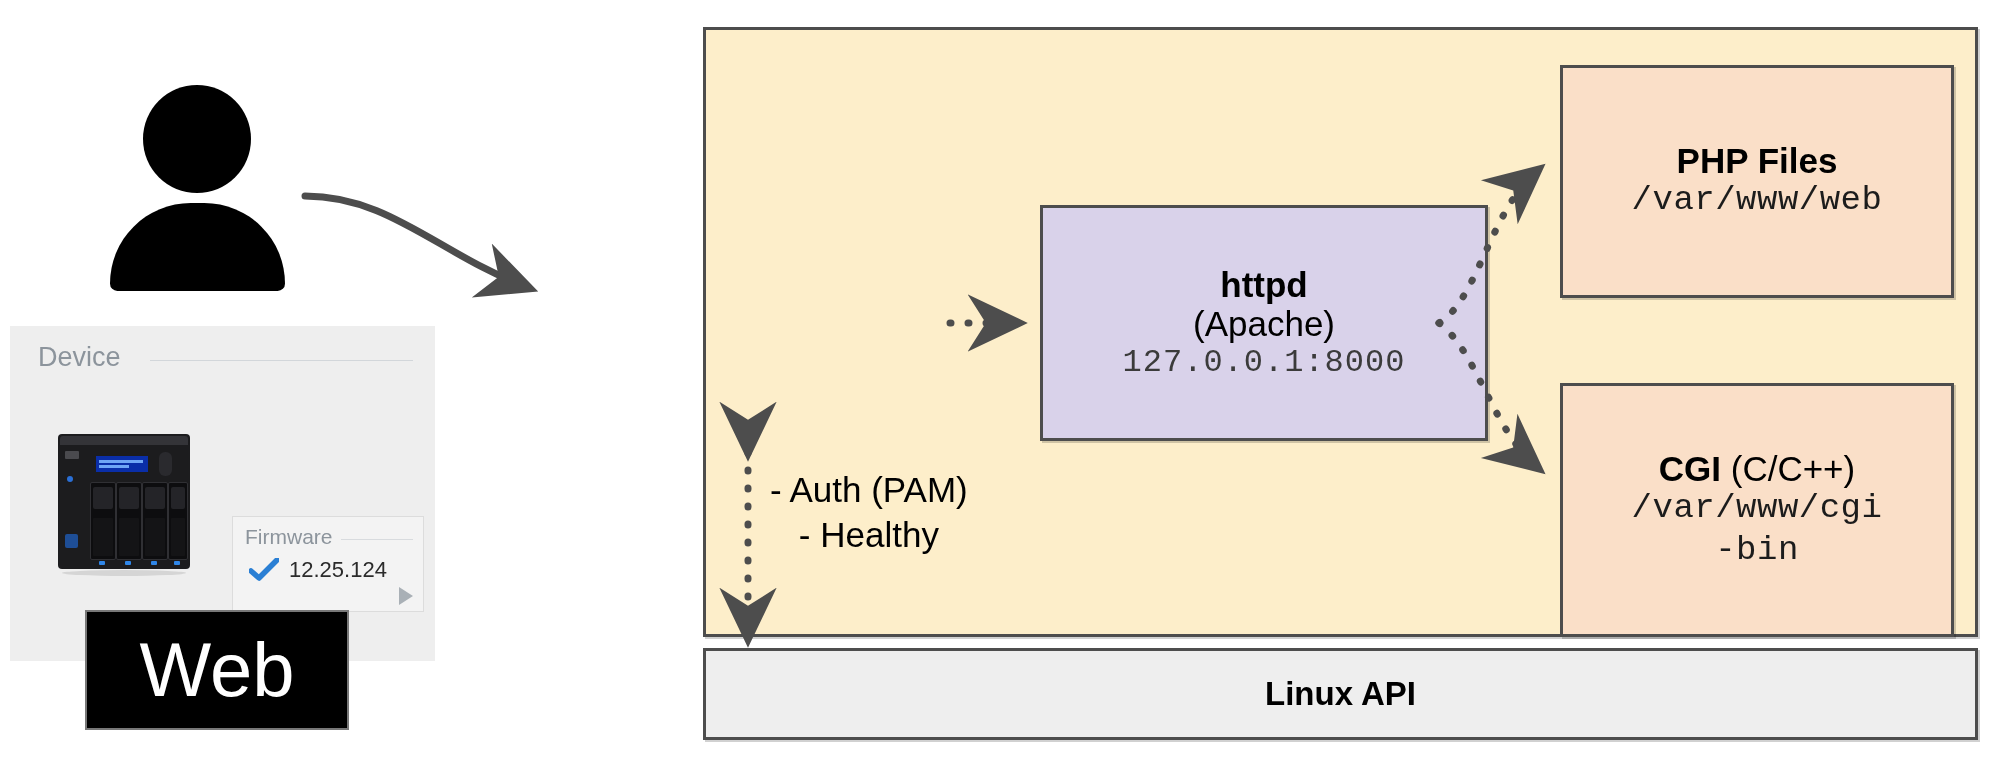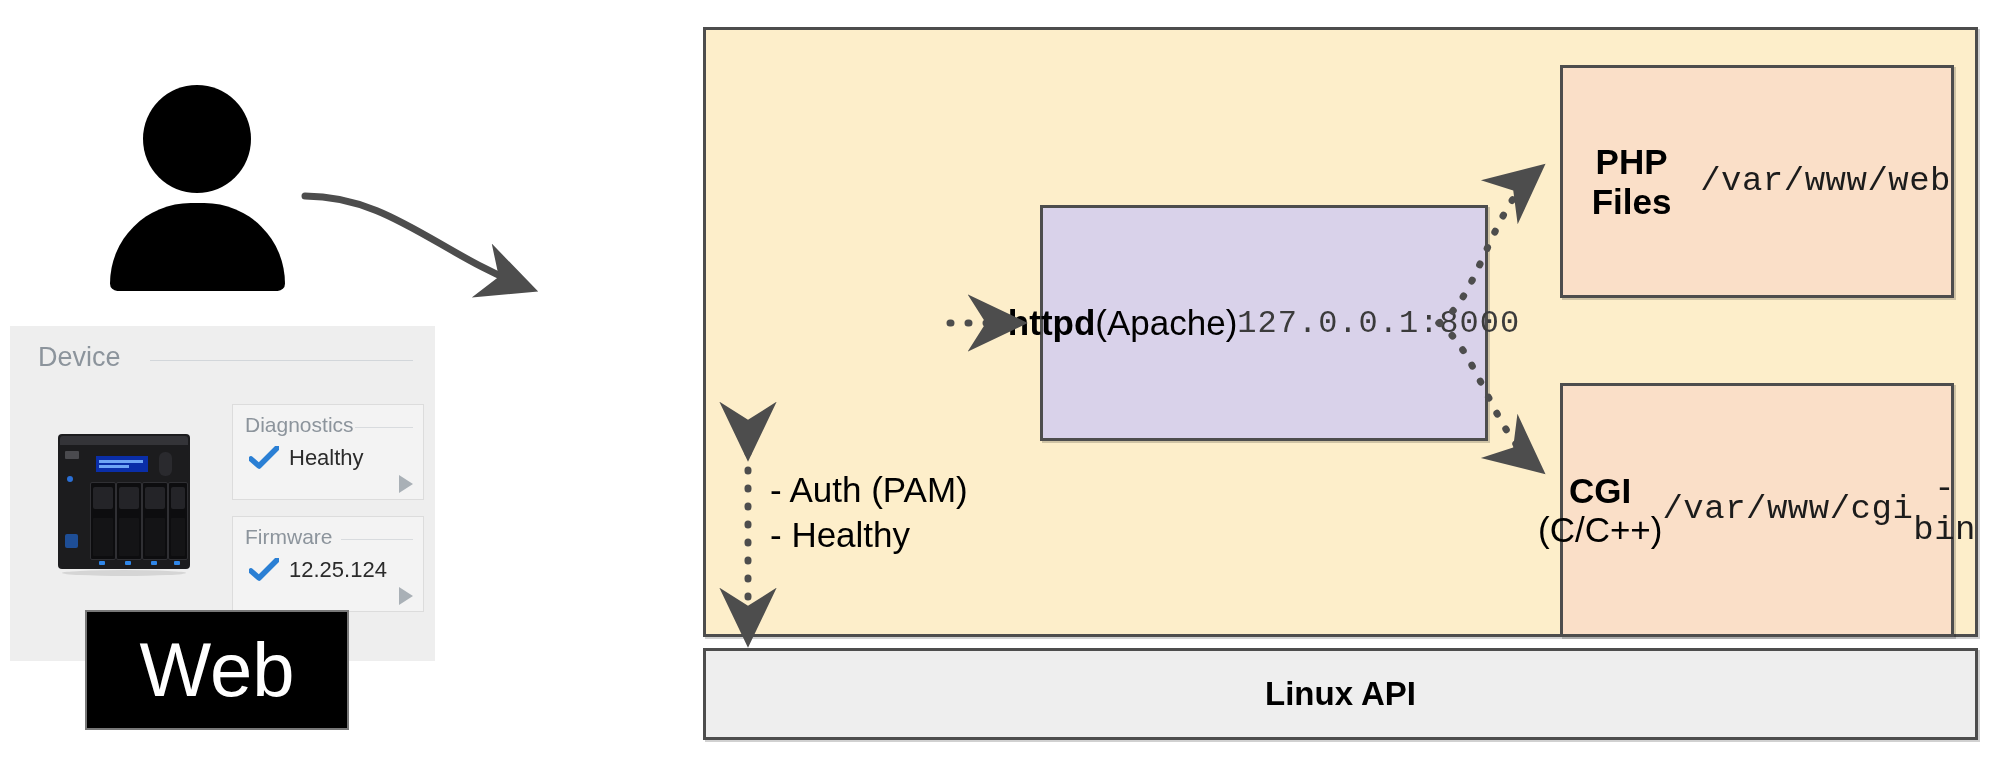--- a/index.html
+++ b/index.html
@@ -2,21 +2,21 @@
 <html><head>
 <meta charset="utf-8">
 <style>
   html,body{margin:0;padding:0;background:#ffffff;}
   body{width:1999px;height:764px;overflow:hidden;font-family:"Liberation Sans",sans-serif;}
   #stage{position:relative;width:1999px;height:764px;}
 
   
   .box{position:absolute;box-sizing:border-box;border:3px solid #4d4d4d;
        box-shadow:2px 2px 0 rgba(0,0,0,.18);}
-  .ctr{display:flex;flex-direction:row;align-items:center;justify-content:center;
+  .ctr{display:flex;flex-direction:column;align-items:center;justify-content:center;
        text-align:center;line-height:1.12;}
 
   
   #nas-container{left:703px;top:27px;width:1275px;height:610px;background:#fdeeca;}
   #nas-title{position:absolute;left:766px;top:52px;font-size:62px;color:#000;
              letter-spacing:.5px;}
 
   
   .svc{background:#d9d2ea;}
   #nasadmin-box{left:552px;top:205px;width:392px;height:236px;}
@@ -36,21 +36,21 @@
   .files .p{font-size:34px;color:#1c1c1c;font-family:"Liberation Mono",monospace;
             line-height:1.22;letter-spacing:.5px;}
 
   
   #linux-api-box{left:703px;top:648px;width:1275px;height:92px;background:#eeeeee;
                  justify-content:center;align-items:center;display:flex;}
   #linux-api-label{font-size:33px;font-weight:bold;color:#000;}
 
   
   #auth-notes{position:absolute;left:770px;top:468px;font-size:35px;color:#000;
-              line-height:1.28;}
+              line-height:1.28;text-align:center;}
 
   
   #wires{position:absolute;left:0;top:0;width:1999px;height:764px;pointer-events:none;}
 
   
   #person-icon{position:absolute;left:110px;top:85px;width:175px;height:200px;}
   #person-head{position:absolute;left:33px;top:0;width:108px;height:108px;
                border-radius:50%;background:#000;}
   #person-body{position:absolute;left:0;top:118px;width:175px;height:88px;
                background:#000;border-radius:88px 88px 8px 8px;}
@@ -150,33 +150,20 @@
           <i></i>
           <u></u>
         </div>
       <div class="baylight" style="left:41px"></div>
       <div class="baylight" style="left:67px"></div>
       <div class="baylight" style="left:93px"></div>
       <div class="baylight" style="left:116px"></div>
       <div class="dev-shadow"></div>
     </div>
 
-    <div class="card" id="card-diagnostics">
-      <div class="card-hdr">
-        <span>Diagnostics</span>
-        <div class="card-rule" style="left:110px"></div>
-      </div>
-      <div class="card-row">
-        <svg class="check" viewBox="0 0 30 24">
-          <path d="M2 13 L10 20 L28 2" fill="none" stroke="#2a7fd4" stroke-width="5.5" stroke-linecap="round" stroke-linejoin="round"></path>
-        </svg>
-        <span class="card-val">Healthy</span>
-      </div>
-      <div class="chev"></div>
-    </div>
 
     <div class="card" id="card-firmware">
       <div class="card-hdr">
         <span>Firmware</span>
         <div class="card-rule" style="left:96px"></div>
       </div>
       <div class="card-row">
         <svg class="check" viewBox="0 0 30 24">
           <path d="M2 13 L10 20 L28 2" fill="none" stroke="#2a7fd4" stroke-width="5.5" stroke-linecap="round" stroke-linejoin="round"></path>
         </svg>

